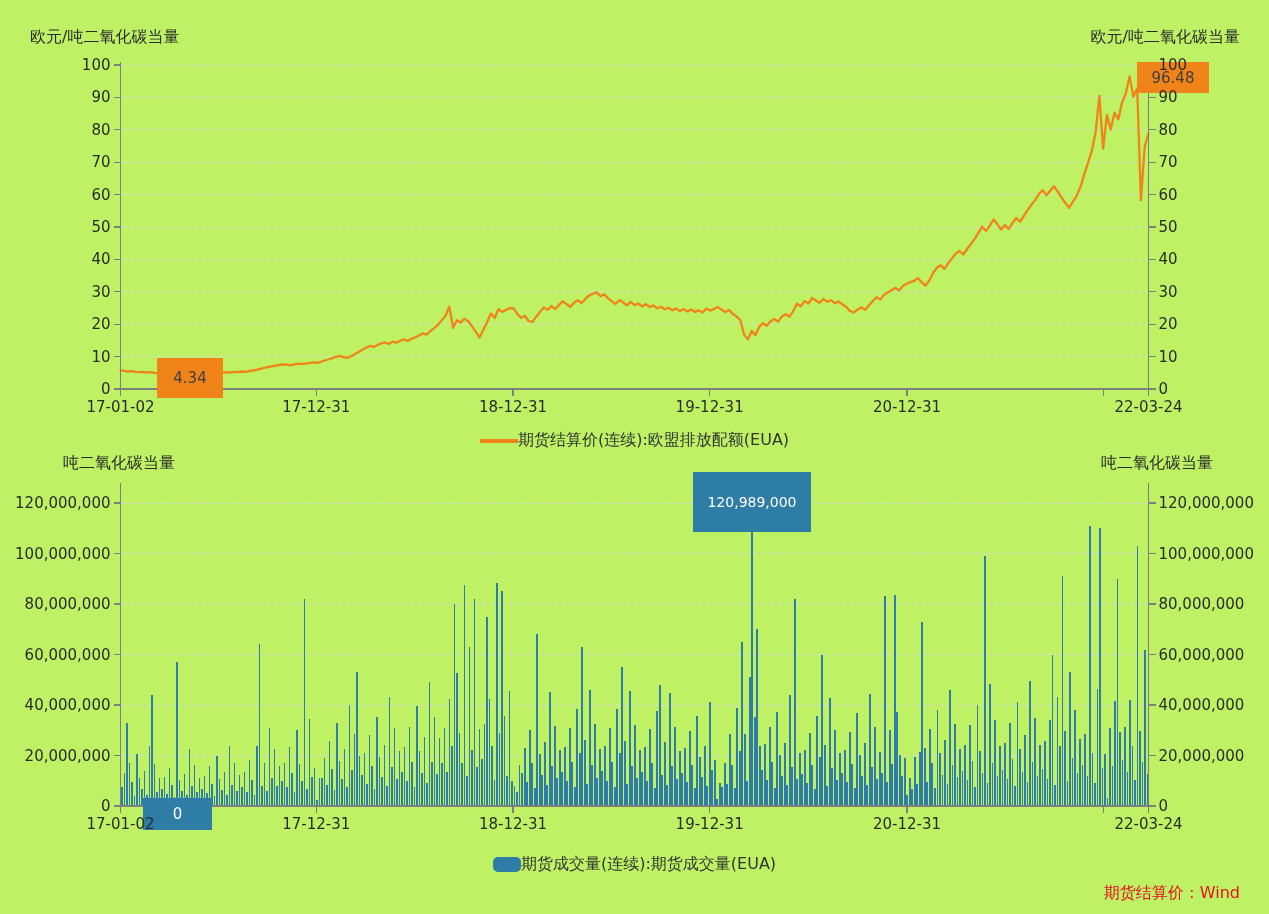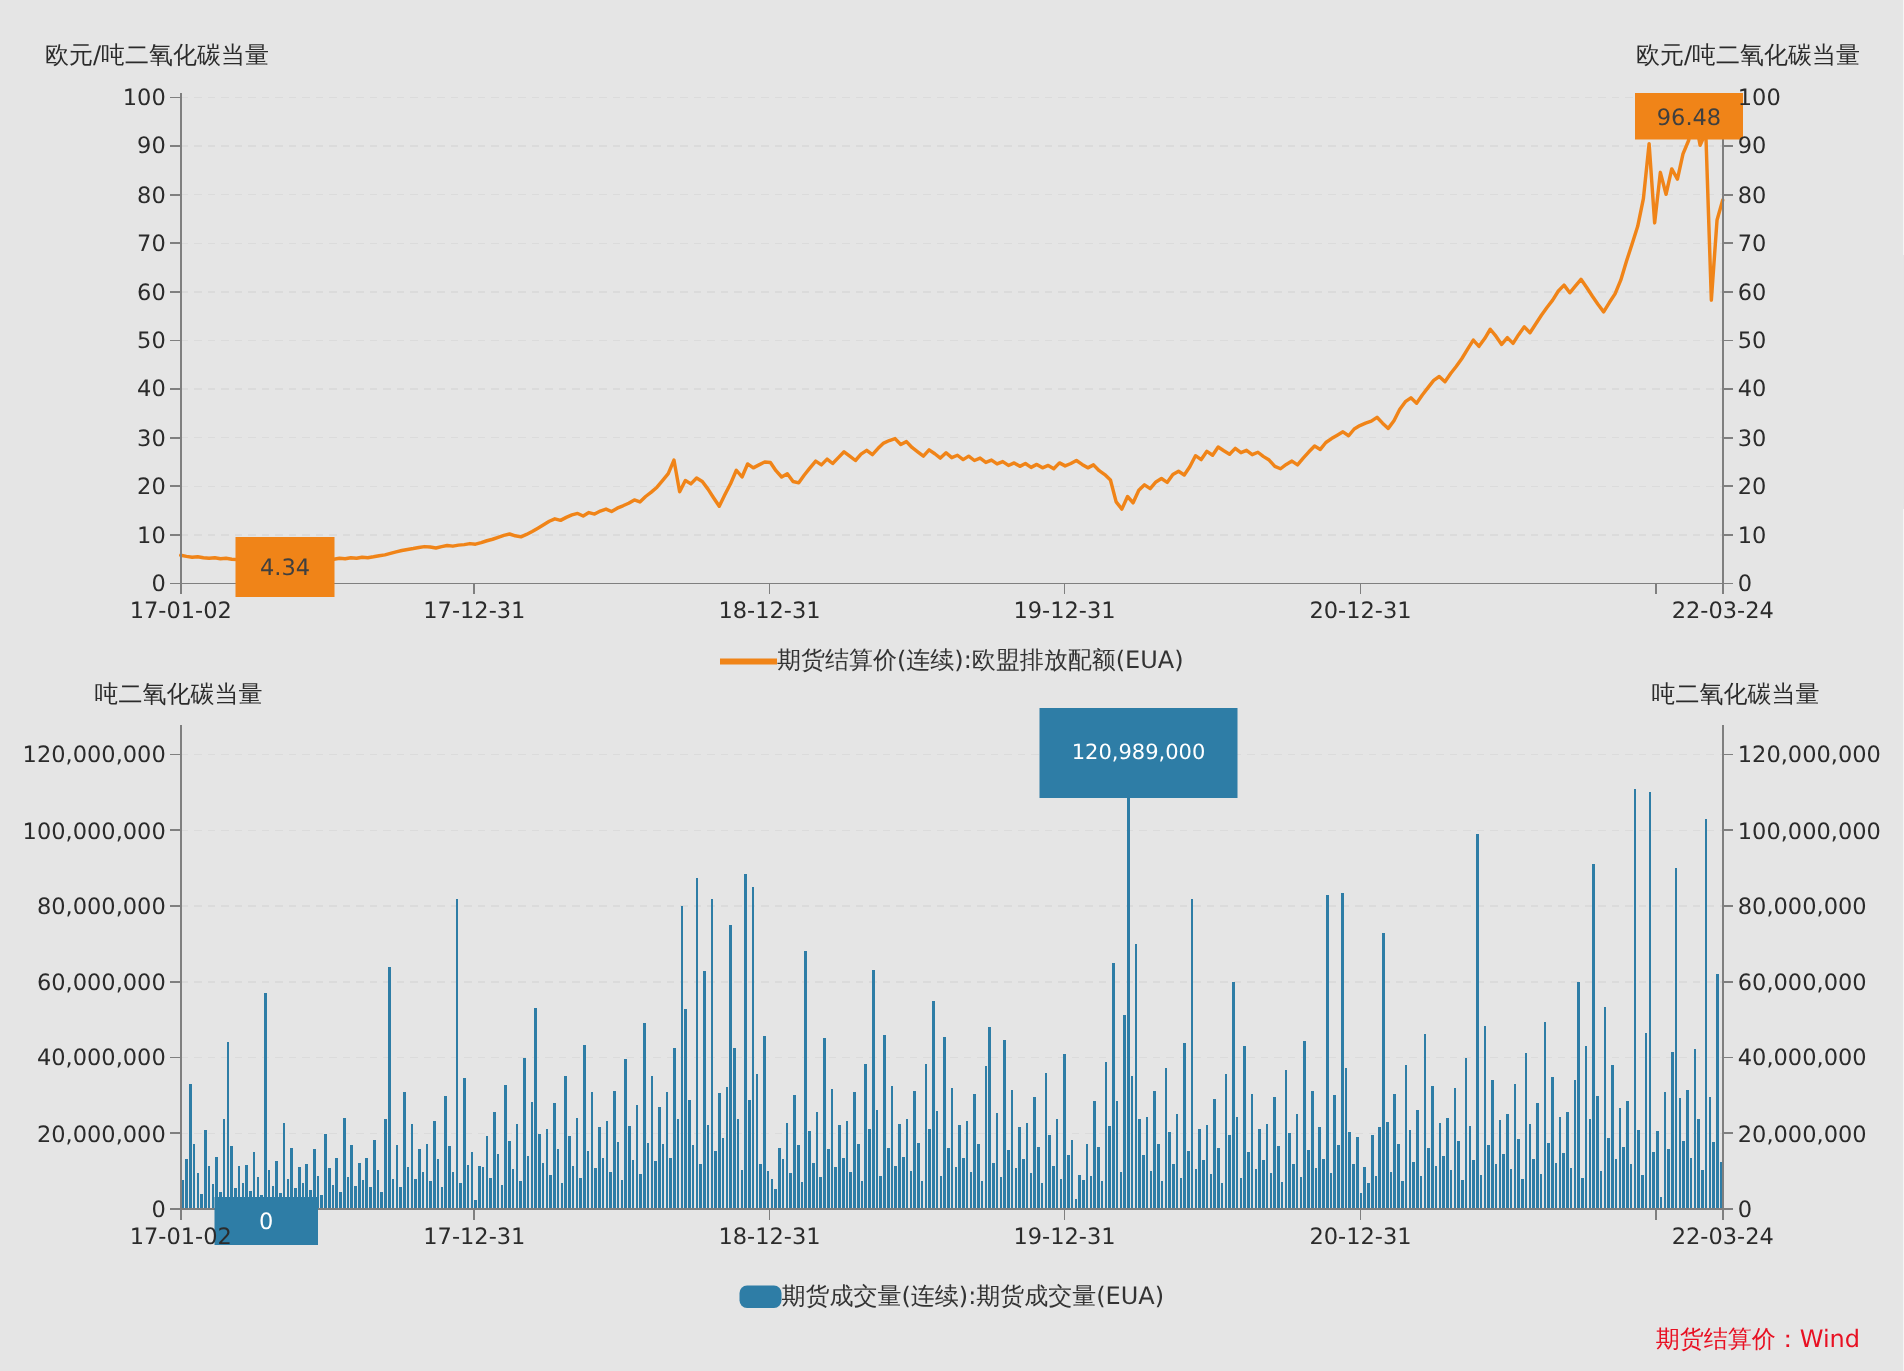--- a/index.html
+++ b/index.html
@@ -1,17 +1,17 @@
 <!DOCTYPE html>
 <html><head>
 <meta charset="utf-8">
 <style>
   html,body{margin:0;padding:0;background:#ffffff;}
   .stage{
-    position:relative;width:1269px;height:914px;background:#e5e5e5;overflow:hidden;
+    position:relative;width:1269px;height:914px;background:#bef264;overflow:hidden;
     font-family:"DejaVu Sans","Liberation Sans",sans-serif;color:#333;
   }
   .stage svg{position:absolute;left:0;top:0;}
   .axis-title{position:absolute;font-size:16px;color:#2b2b2b;white-space:nowrap;}
   .tick-label{position:absolute;font-size:15px;color:#2b2b2b;white-space:nowrap;line-height:18px;height:18px;}
   .xtick-label{position:absolute;font-size:15px;color:#2b2b2b;white-space:nowrap;text-align:center;width:92px;}
   .ann{position:absolute;display:flex;align-items:center;justify-content:center;white-space:nowrap;}
   .ann-orange{background:#F08418;color:#3f3f3f;font-size:15px;}
   .ann-blue{background:#2E7DA6;color:#ffffff;font-size:15px;}
   .legend-row{position:absolute;left:0;width:100%;display:flex;justify-content:center;align-items:center;font-size:16px;color:#333;}
@@ -508,31 +508,31 @@
       <line x1="113.5" x2="120.5" y1="553.5" y2="553.5" stroke="#7F7F7F" stroke-width="1.2" shape-rendering="crispEdges"></line>
       <line x1="1148.5" x2="1155.5" y1="553.5" y2="553.5" stroke="#7F7F7F" stroke-width="1.2" shape-rendering="crispEdges"></line>
       <line x1="113.5" x2="120.5" y1="503" y2="503" stroke="#7F7F7F" stroke-width="1.2" shape-rendering="crispEdges"></line>
       <line x1="1148.5" x2="1155.5" y1="503" y2="503" stroke="#7F7F7F" stroke-width="1.2" shape-rendering="crispEdges"></line>
     </svg>
 
   <div class="axis-title" style="left:30px;top:27px">欧元/吨二氧化碳当量</div>
   <div class="axis-title" style="right:29px;top:27px">欧元/吨二氧化碳当量</div>
 
   <div class="ann ann-orange" style="left:157px;top:358px;width:66px;height:40px">4.34</div>
-  <div class="ann ann-orange" style="left:1090px;top:62px;width:72px;height:31px">96.48</div>
+  <div class="ann ann-orange" style="left:1137px;top:62px;width:72px;height:31px">96.48</div>
 
   <div class="legend-row" style="top:430px">
     <span class="legend-line"></span>
     <span>期货结算价(连续):欧盟排放配额(EUA)</span>
   </div>
 
   <div class="axis-title" style="left:63px;top:453px">吨二氧化碳当量</div>
   <div class="axis-title" style="right:56px;top:453px">吨二氧化碳当量</div>
 
-  <div class="ann ann-blue" style="left:693px;top:472px;width:132px;height:60px;font-size:14px">120,989,000</div>
+  <div class="ann ann-blue" style="left:693px;top:472px;width:118px;height:60px;font-size:14px">120,989,000</div>
   <div class="ann ann-blue" style="left:143px;top:798px;width:69px;height:32px">0</div>
 
   <div class="legend-row" style="top:854px">
     <span class="legend-swatch"></span>
     <span>期货成交量(连续):期货成交量(EUA)</span>
   </div>
 
   <div class="src-note" style="right:29px;top:883px;color:#E81123">期货结算价：Wind</div>
 <div class="xtick-label" style="left: 74.5px; top: 398px;">17-01-02</div>
     <div class="xtick-label" style="left: 270.231px; top: 398px;">17-12-31</div>

